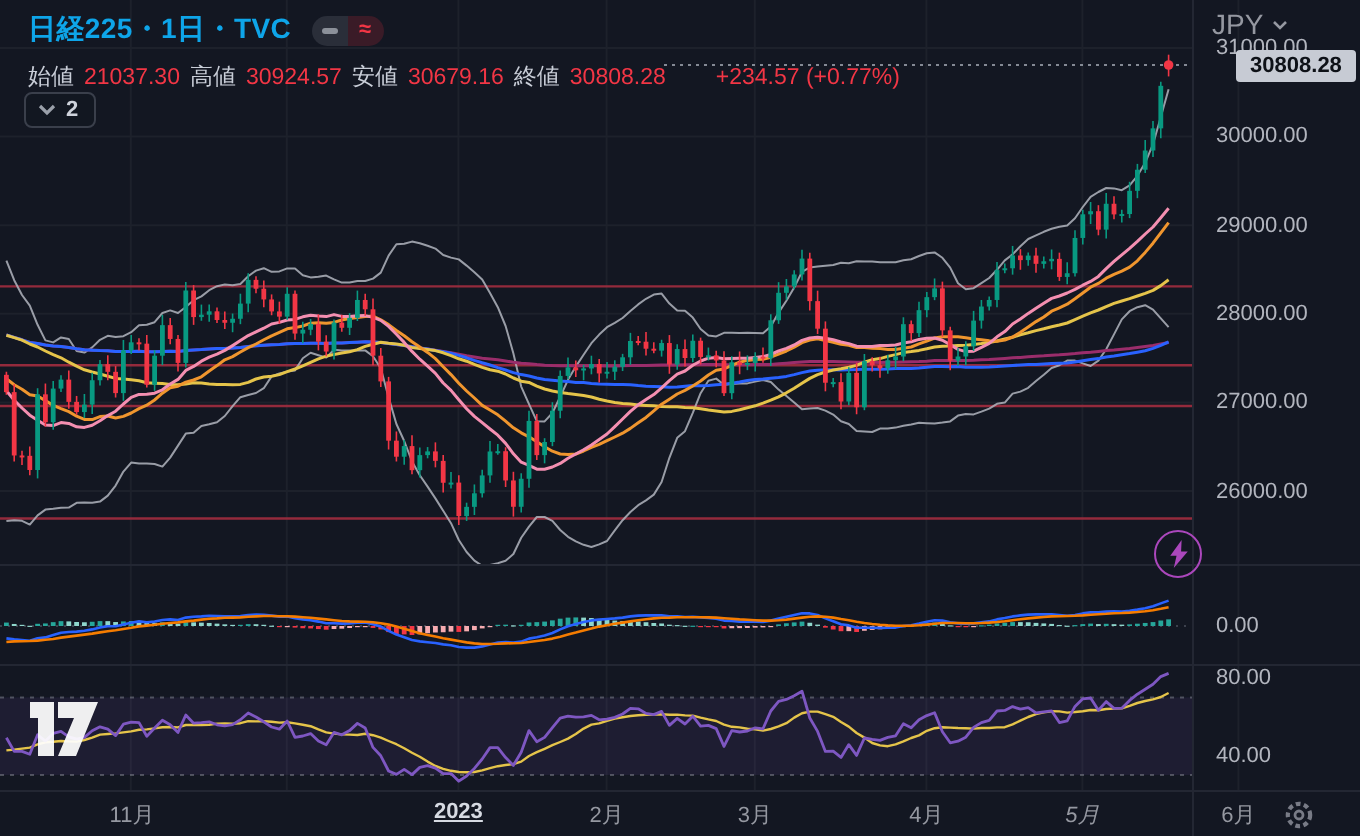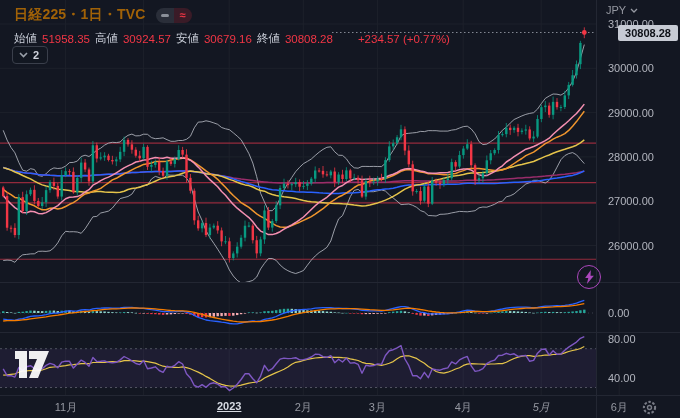--- a/index.html
+++ b/index.html
@@ -2,38 +2,38 @@
 <html><head>
 <meta charset="utf-8">
 <style>
   html,body{margin:0;padding:0;background:#090b10;}
   .chart{position:relative;width:680px;height:418px;background:#131722;overflow:hidden;
          font-family:"Liberation Sans",sans-serif;-webkit-font-smoothing:antialiased;}
   #chart-svg{position:absolute;left:0;top:0;}
   
   .hdr{position:absolute;left:14px;top:6px;z-index:5;}
   .title-row{display:flex;align-items:center;gap:10px;}
-  .sym-title{color:#a16207;font-size:14px;font-weight:bold;letter-spacing:.2px;cursor:pointer;}
+  .sym-title{color:#0ea5e9;font-size:14px;font-weight:bold;letter-spacing:.2px;cursor:pointer;}
   .pills{display:inline-flex;height:15px;}
   .pill{width:18px;display:flex;align-items:center;justify-content:center;cursor:pointer;}
   .pill-dash{background:#2a2e39;border-radius:8px 0 0 8px;}
   .pill-dash .bar{width:8px;height:3px;border-radius:2px;background:#8b9099;}
   .pill-wave{background:#3a1b27;border-radius:0 8px 8px 0;color:#f23645;font-size:11px;font-weight:bold;line-height:1;}
   .ohlc-row{margin-top:7px;display:flex;align-items:center;gap:5px;font-size:11.5px;white-space:nowrap;}
   .ohlc-row .lbl{color:#c9ced8;}
   .ohlc-row .val{color:#f23645;}
   .ohlc-row .chg{color:#f23645;margin-left:20px;}
   .collapse-box{position:absolute;left:-2px;top:40px;display:inline-flex;align-items:center;gap:5px;
                 border:1px solid #3a3f4b;border-radius:4px;padding:2px 8px 2px 6px;color:#cfd3dc;
                 font-size:11px;font-weight:bold;background:rgba(19,23,34,.6);cursor:pointer;}
   
   .tick{position:absolute;left:608px;width:84px;color:#b2b5be;font-size:11px;line-height:14px;height:14px;}
   .pane-lbl{position:absolute;left:608px;width:84px;color:#b2b5be;font-size:11px;line-height:14px;height:14px;}
   .currency{position:absolute;left:606px;top:4px;display:flex;align-items:center;gap:4px;
-            color:#9598a1;font-size:11px;cursor:pointer;}
+            color:#9598a1;font-size:14px;cursor:pointer;}
   .last-price{position:absolute;left:618px;top:25px;width:60px;height:16px;background:#c7cbd4;
               color:#0e1117;font-size:11px;font-weight:bold;text-align:center;line-height:16px;
               border-radius:2px;z-index:4;}
   
   .time-axis{position:absolute;left:0;top:396px;width:680px;height:22px;cursor:ew-resize;}
   .taxis-lbl{position:absolute;top:4px;transform:translateX(-50%);color:#9598a1;font-size:11px;}
   .taxis-lbl.year{color:#d6dae2;font-weight:bold;text-decoration:underline;}
   .gear{position:absolute;left:641px;top:399px;cursor:pointer;}
   
   .watermark{position:absolute;left:14px;top:351px;display:flex;align-items:center;gap:8px;
@@ -566,21 +566,21 @@
       <span class="sym-title">日経225・1日・TVC</span>
       <span class="pills">
         <span class="pill pill-dash">
             <span class="bar"></span>
           </span>
         <span class="pill pill-wave">≈</span>
       </span>
     </div>
     <div class="ohlc-row">
       <span class="lbl">始値</span>
-      <span class="val">51958.35</span>
+      <span class="val">21037.30</span>
       <span class="lbl">高値</span>
       <span class="val">30924.57</span>
       <span class="lbl">安値</span>
       <span class="val">30679.16</span>
       <span class="lbl">終値</span>
       <span class="val">30808.28</span>
       <span class="chg">+234.57 (+0.77%)</span>
     </div>
     <div class="collapse-box">
       <svg width="9" height="6" viewBox="0 0 9 6">

